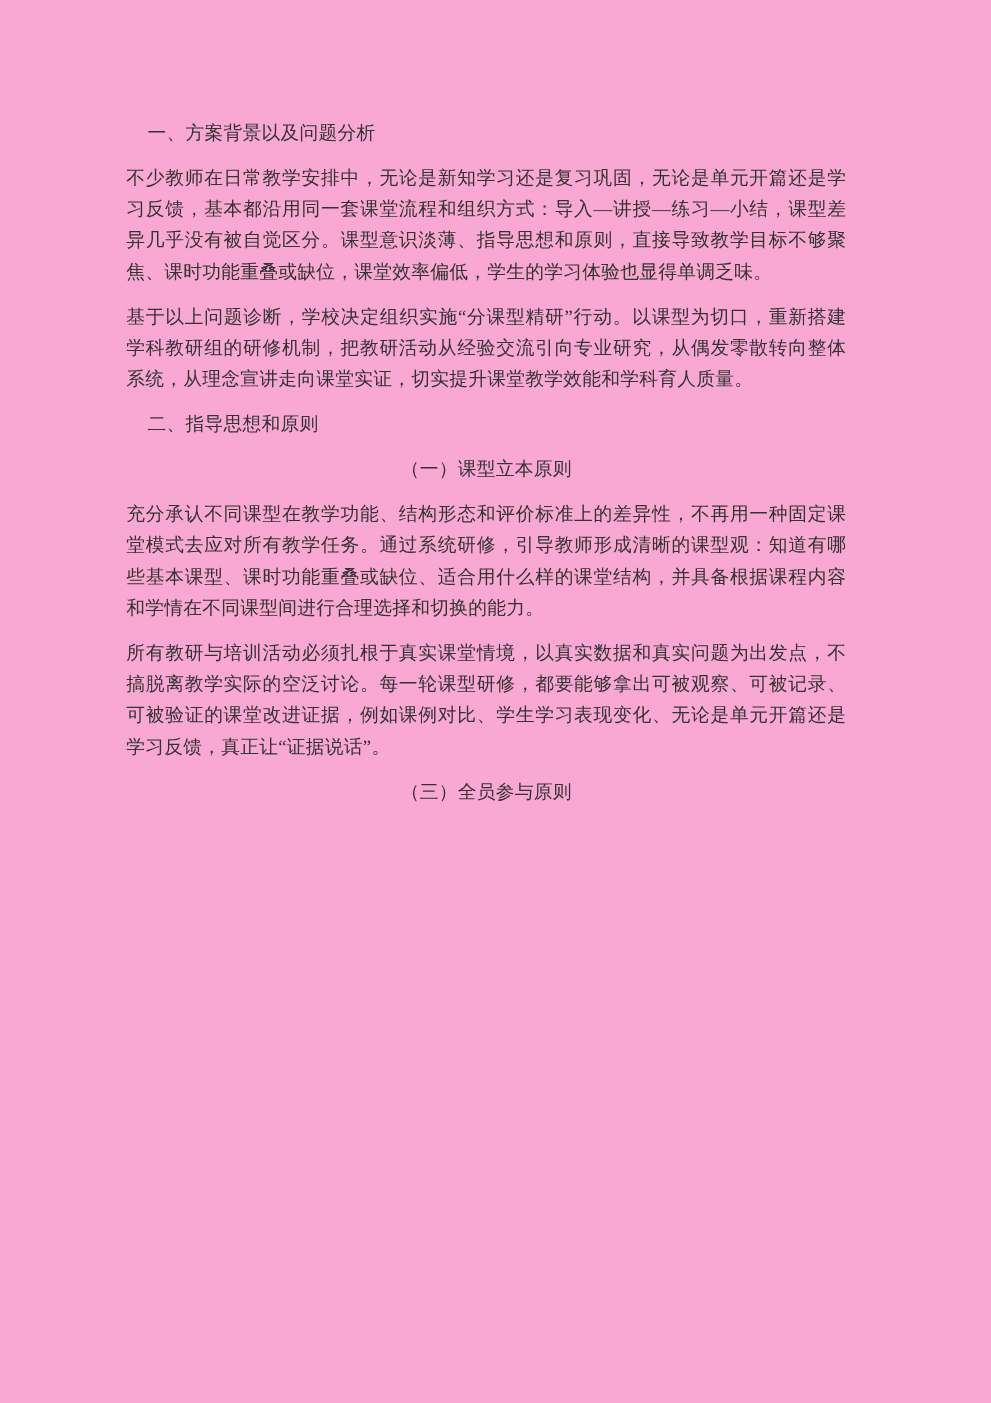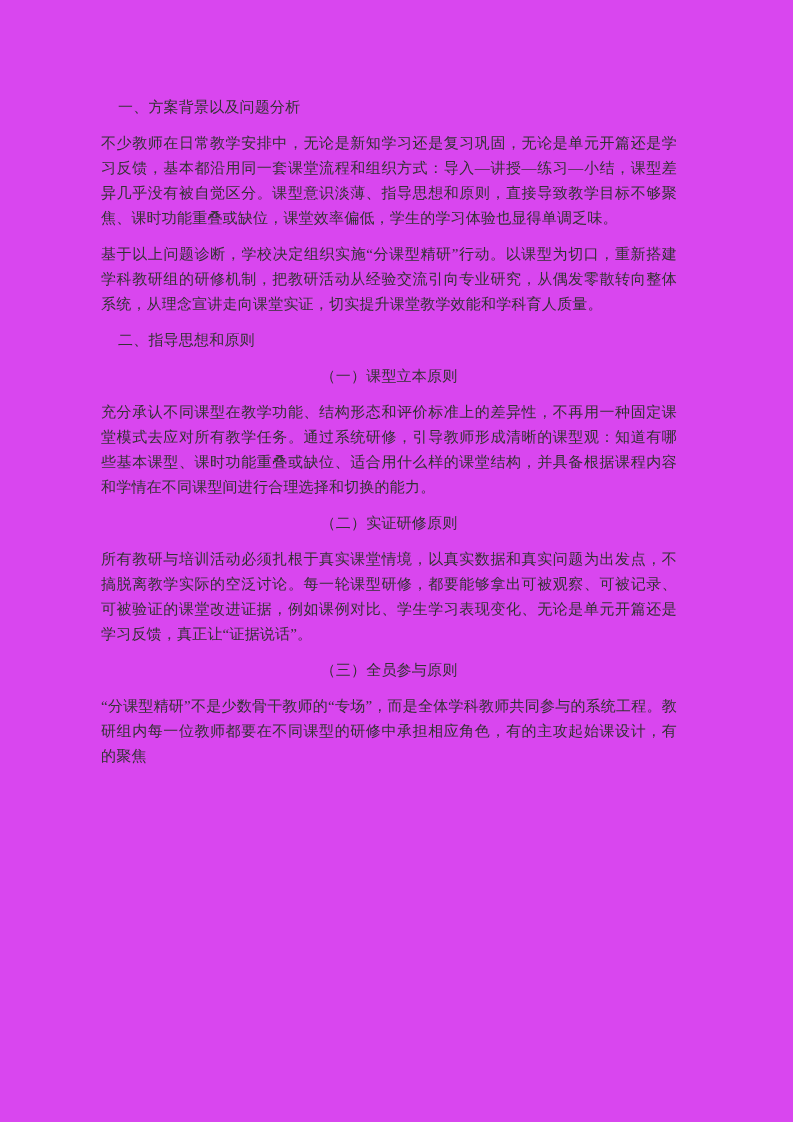--- a/index.html
+++ b/index.html
@@ -4,21 +4,21 @@
 <style>
   html, body {
     margin: 0;
     padding: 0;
     background: #ffffff;
   }
   .page {
     position: relative;
     width: 793px;
     height: 1122px;
-    background: #d946ef;
+    background: #f9a8d4;
     overflow: hidden;
   }
   .content {
     position: absolute;
     left: 101px;
     top: 95px;
     width: 576px;
     font-family: "Liberation Serif", "DejaVu Serif", serif;
     font-size: 15px;
     line-height: 25px;
@@ -46,18 +46,16 @@
 <body>
 
 <div class="page">
   <div class="content">
     <div class="block heading-num">一、方案背景以及问题分析</div>
     <div class="block para">不少教师在日常教学安排中，无论是新知学习还是复习巩固，无论是单元开篇还是学习反馈，基本都沿用同一套课堂流程和组织方式：导入—讲授—练习—小结，课型差异几乎没有被自觉区分。课型意识淡薄、指导思想和原则，直接导致教学目标不够聚焦、课时功能重叠或缺位，课堂效率偏低，学生的学习体验也显得单调乏味。</div>
     <div class="block para">基于以上问题诊断，学校决定组织实施“分课型精研”行动。以课型为切口，重新搭建学科教研组的研修机制，把教研活动从经验交流引向专业研究，从偶发零散转向整体系统，从理念宣讲走向课堂实证，切实提升课堂教学效能和学科育人质量。</div>
     <div class="block heading-num">二、指导思想和原则</div>
     <div class="block heading-sub">（一）课型立本原则</div>
     <div class="block para">充分承认不同课型在教学功能、结构形态和评价标准上的差异性，不再用一种固定课堂模式去应对所有教学任务。通过系统研修，引导教师形成清晰的课型观：知道有哪些基本课型、课时功能重叠或缺位、适合用什么样的课堂结构，并具备根据课程内容和学情在不同课型间进行合理选择和切换的能力。</div>
-    <div class="block heading-sub">（二）实证研修原则</div>
     <div class="block para">所有教研与培训活动必须扎根于真实课堂情境，以真实数据和真实问题为出发点，不搞脱离教学实际的空泛讨论。每一轮课型研修，都要能够拿出可被观察、可被记录、可被验证的课堂改进证据，例如课例对比、学生学习表现变化、无论是单元开篇还是学习反馈，真正让“证据说话”。</div>
     <div class="block heading-sub">（三）全员参与原则</div>
-    <div class="block para">“分课型精研”不是少数骨干教师的“专场”，而是全体学科教师共同参与的系统工程。教研组内每一位教师都要在不同课型的研修中承担相应角色，有的主攻起始课设计，有的聚焦</div>
   </div>
 </div>
 
 </body></html>

